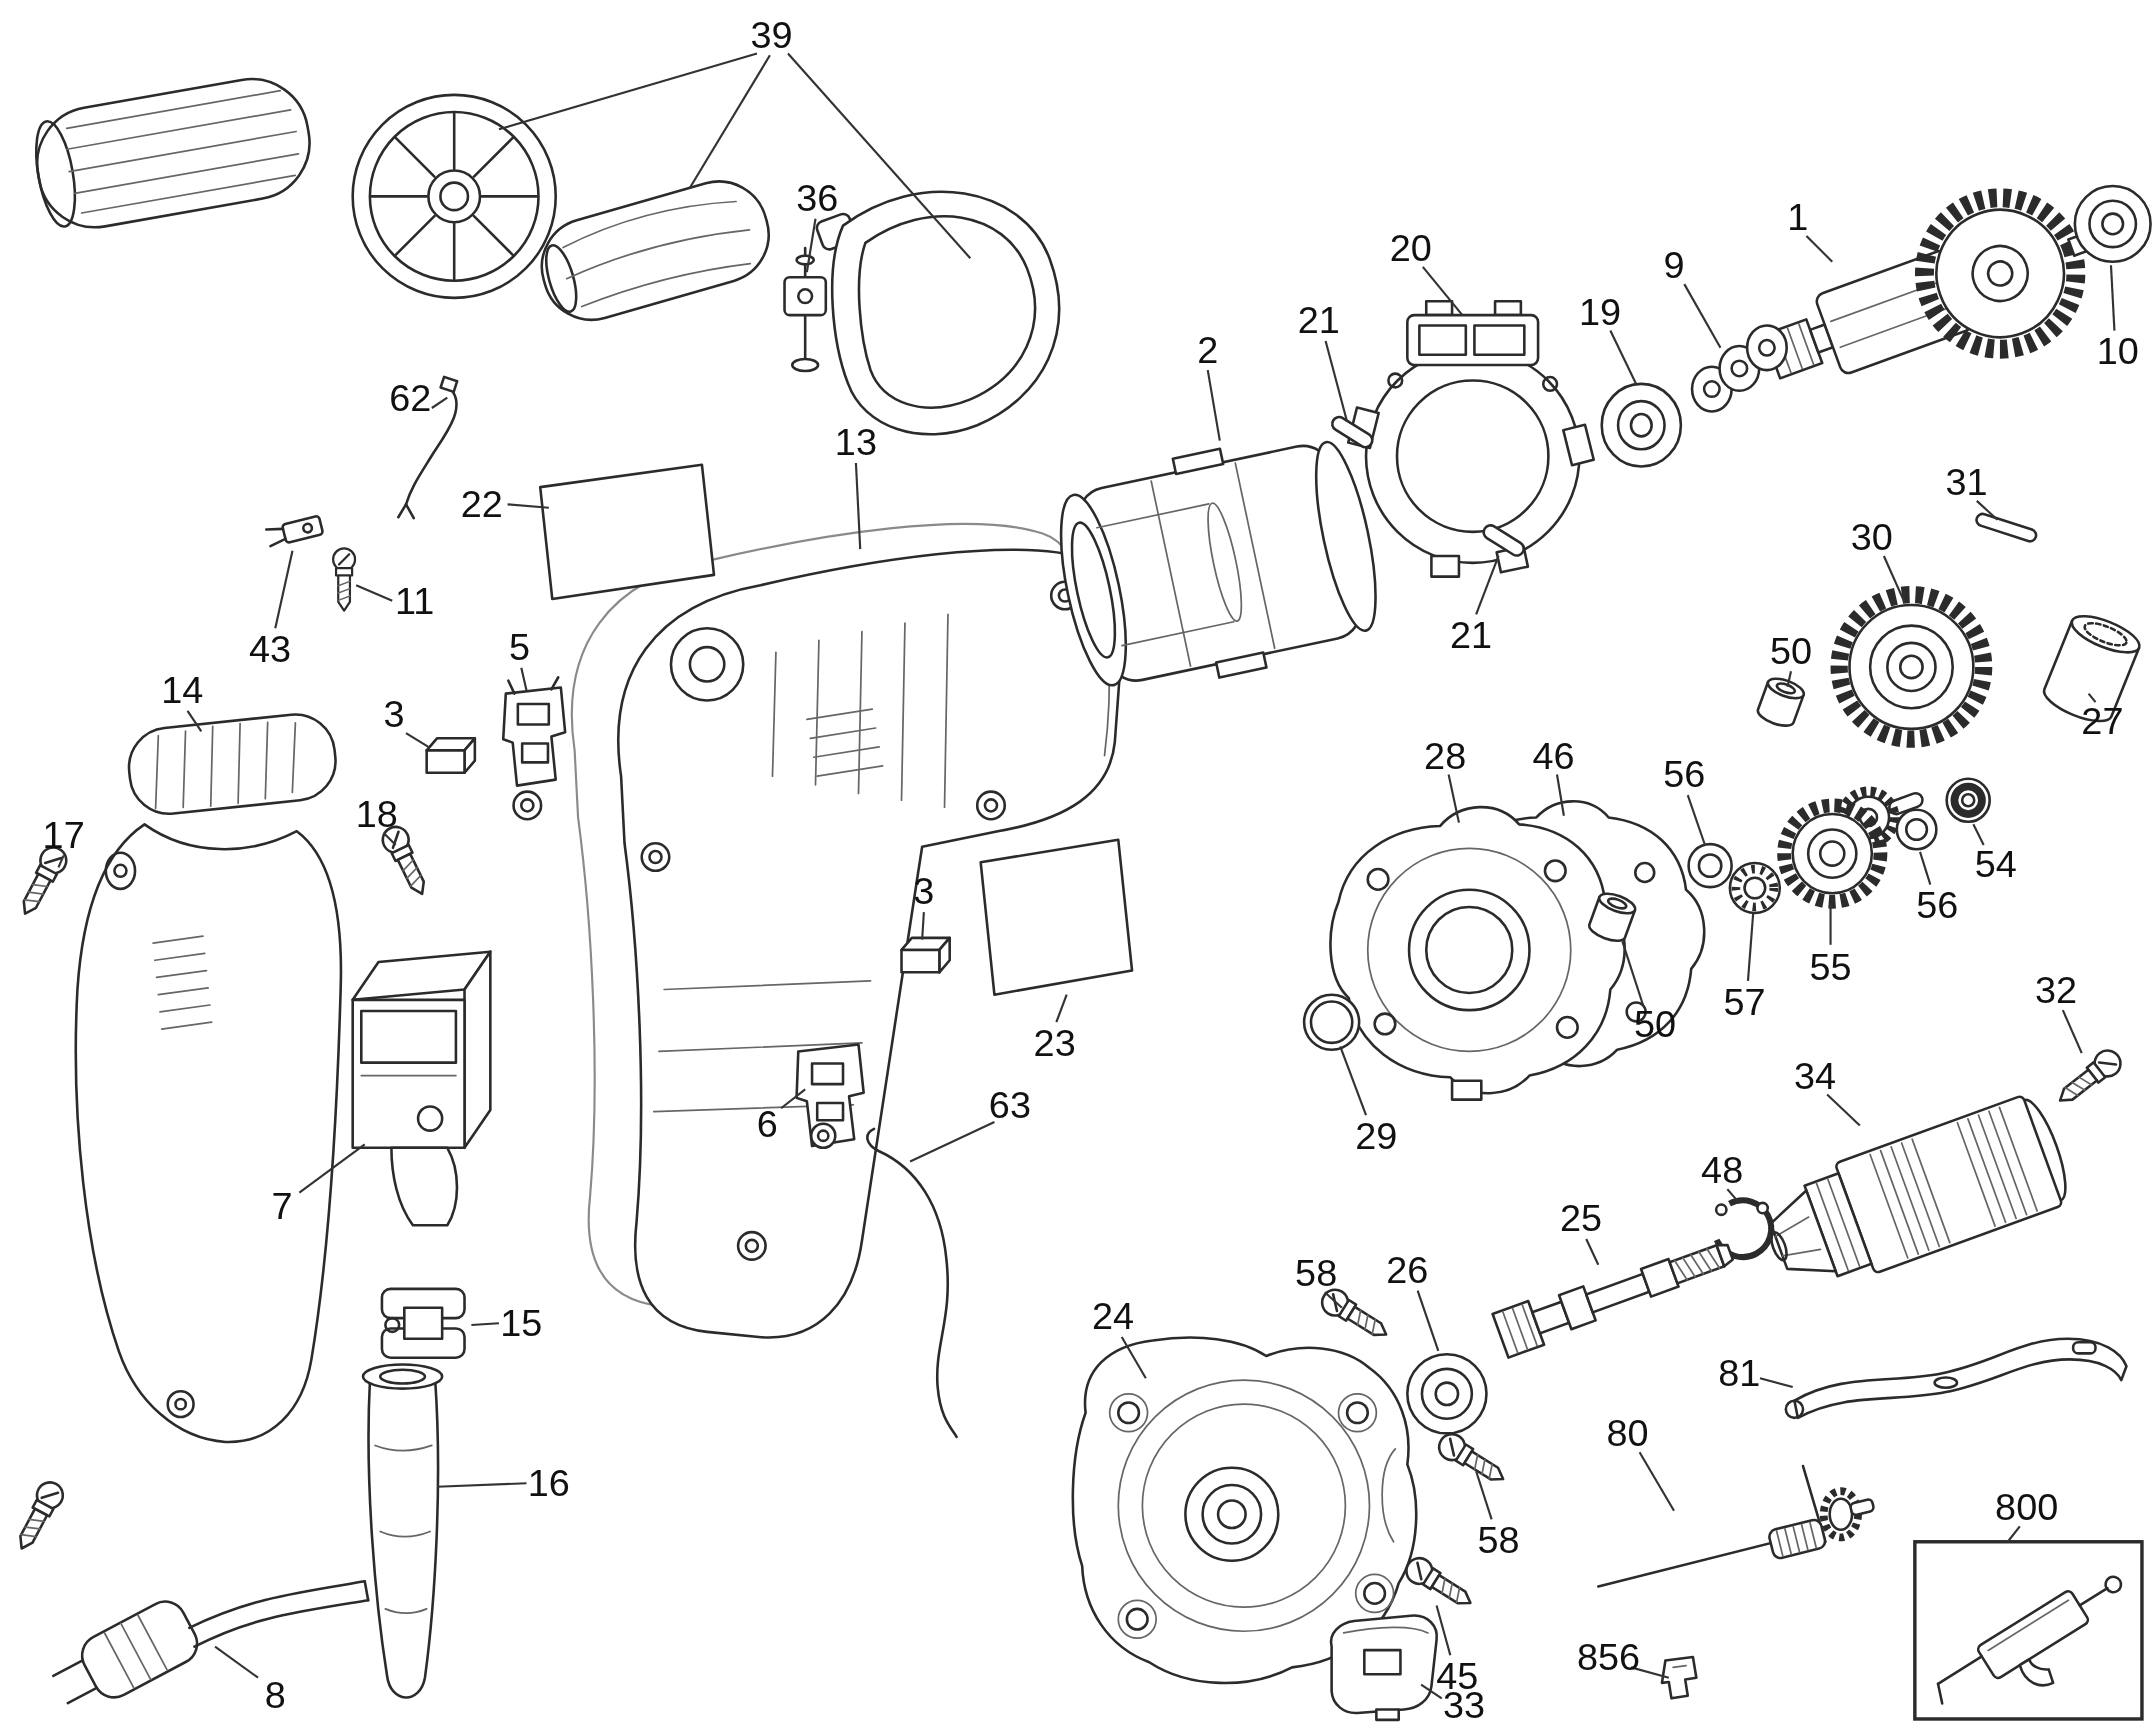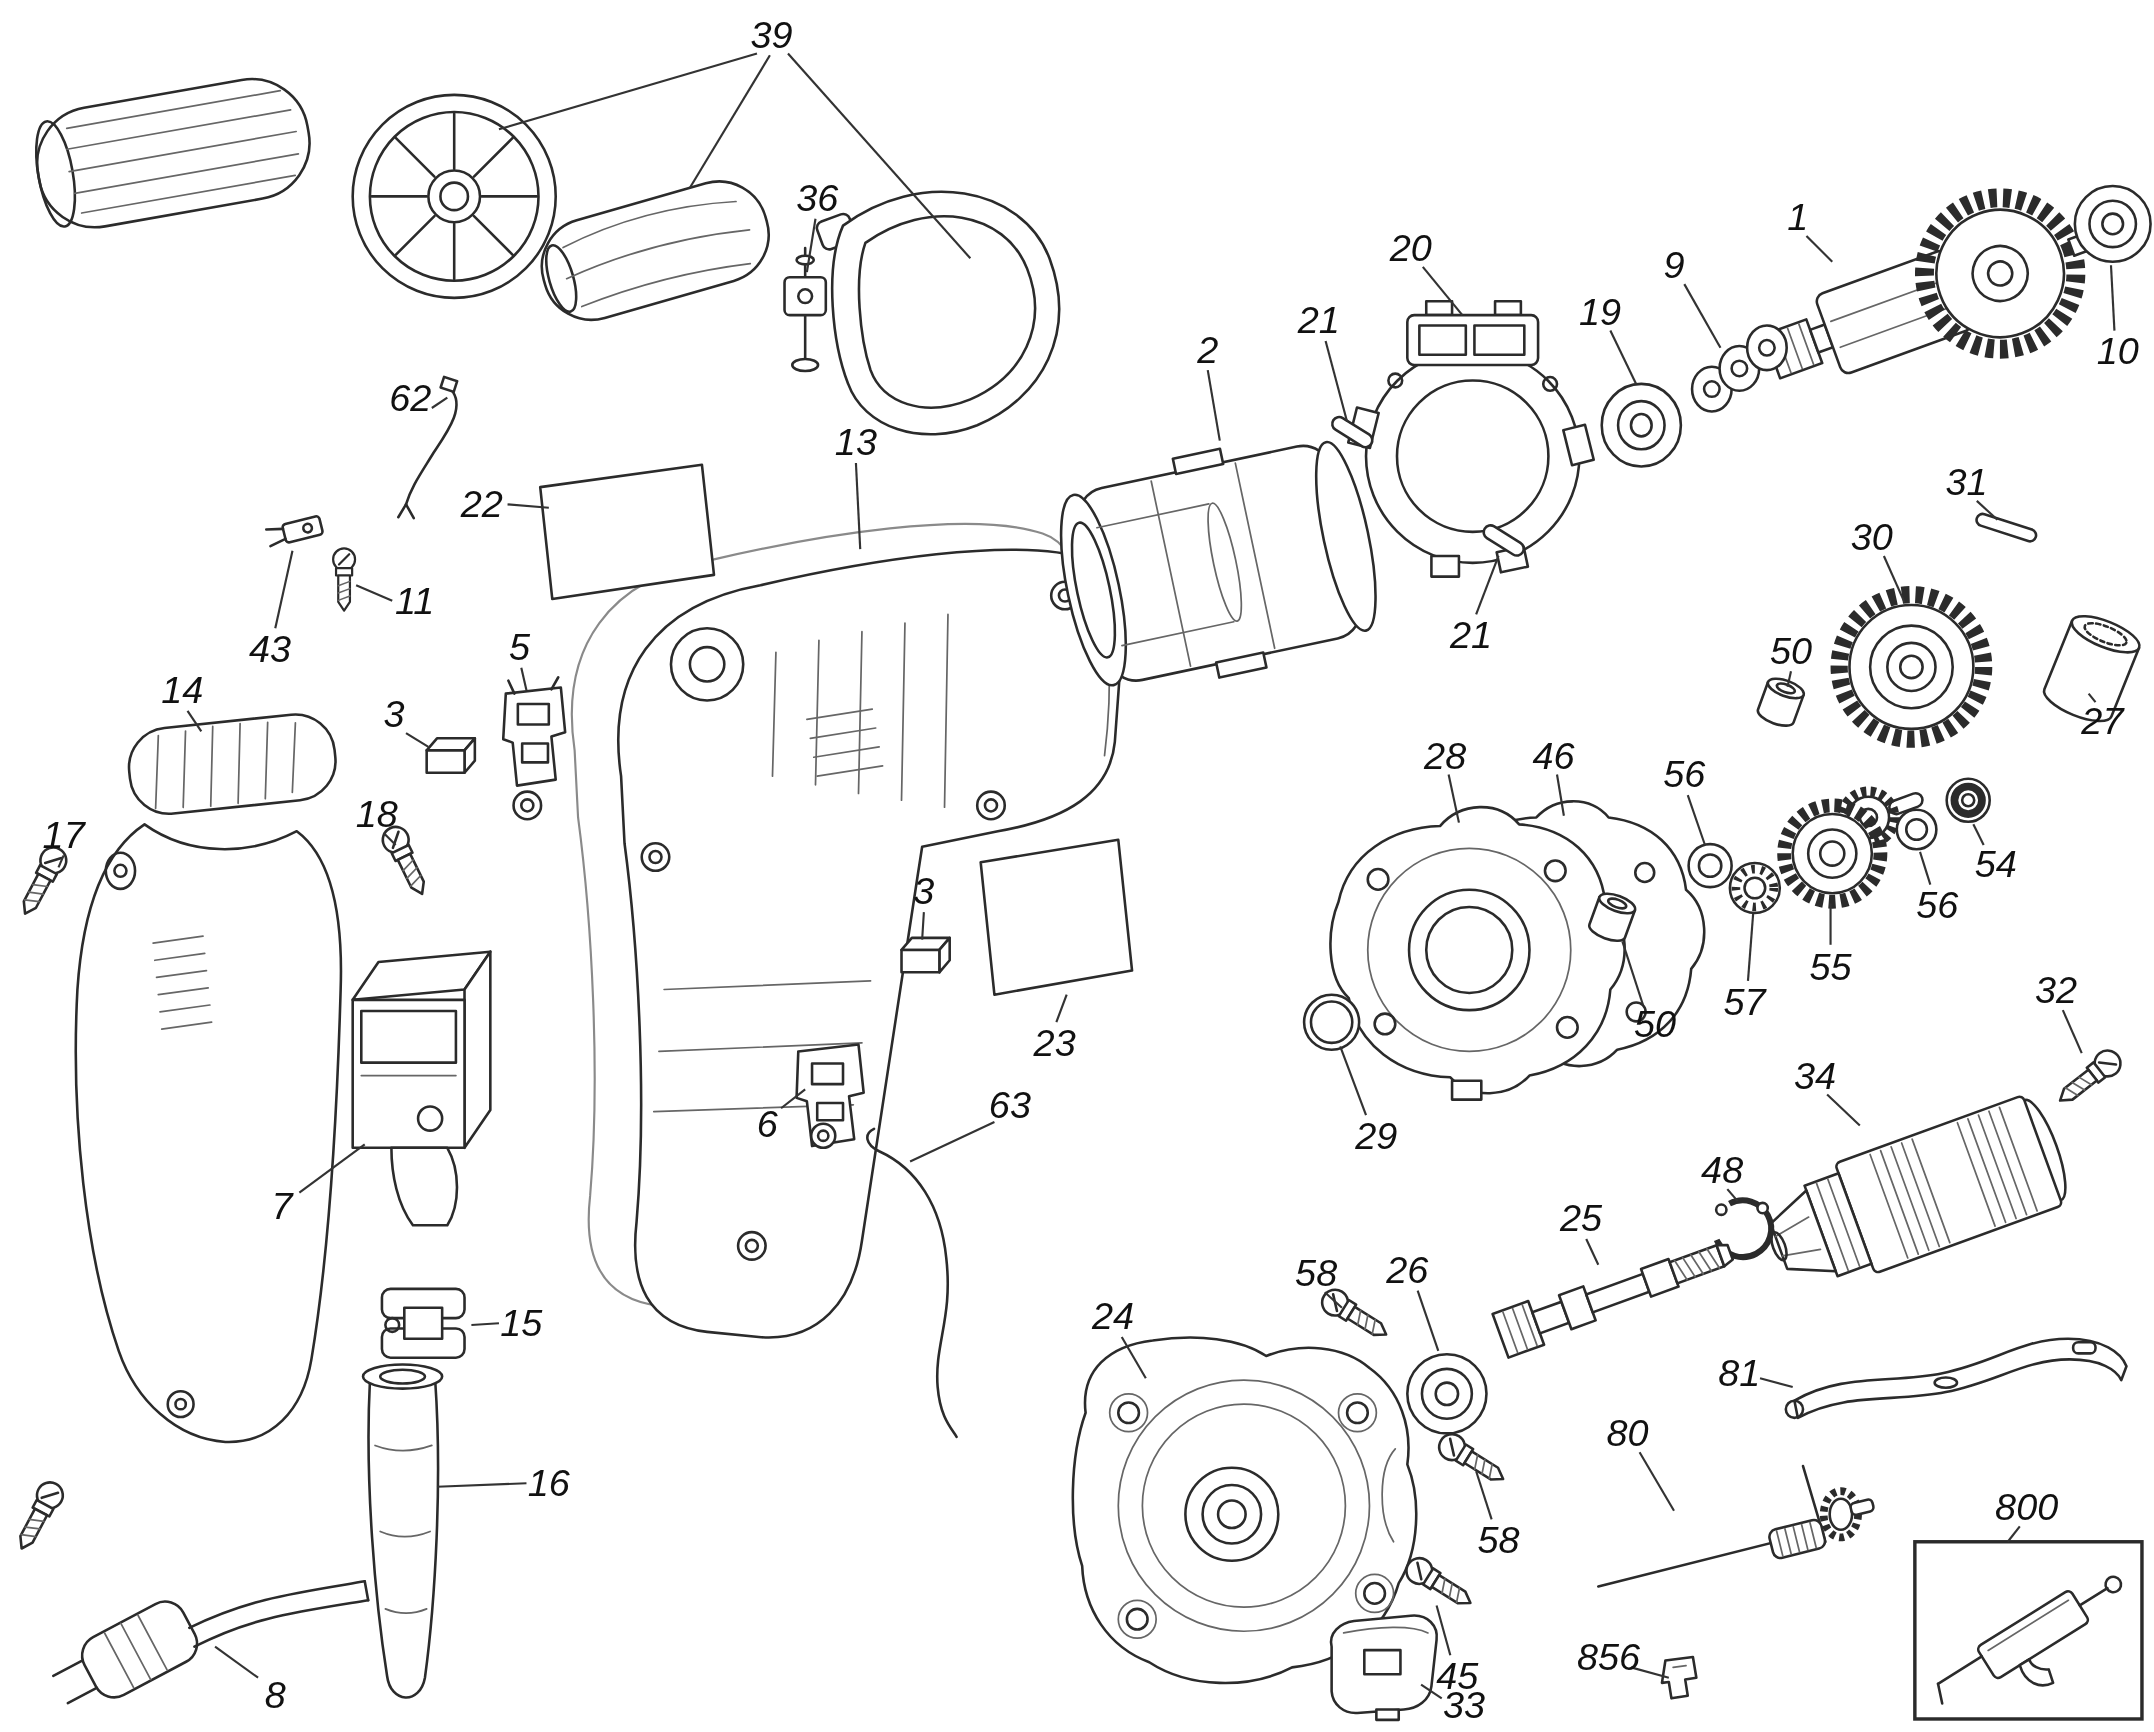--- a/index.html
+++ b/index.html
@@ -1,16 +1,16 @@
 <!DOCTYPE html>
 <html style="font-size:13.8px"><head>
 <meta charset="utf-8">
 <style>
   html,body { margin:0; padding:0; background:#ffffff; }
-  .stage { width:2154px; height:1733px; background:#ffffff; position:relative;font-style:italic; }
+  .stage { width:2154px; height:1733px; background:#ffffff; position:relative; }
   svg { display:block; width:100%; height:100%; }
   .ln   { fill:none; stroke:#2b2b2b; stroke-width:3; stroke-linecap:round; stroke-linejoin:round; }
   .fw   { fill:#ffffff; stroke:#2b2b2b; stroke-width:3; stroke-linejoin:round; stroke-linecap:round; }
   .thin { fill:none; stroke:#666666; stroke-width:2; stroke-linecap:round; }
   .ghost{ fill:#ffffff; stroke:#8a8a8a; stroke-width:2.5; stroke-linejoin:round; }
   .part-label { font-family:"Liberation Sans", sans-serif; font-size:44px; }
 </style>
 </head>
 <body>
 

